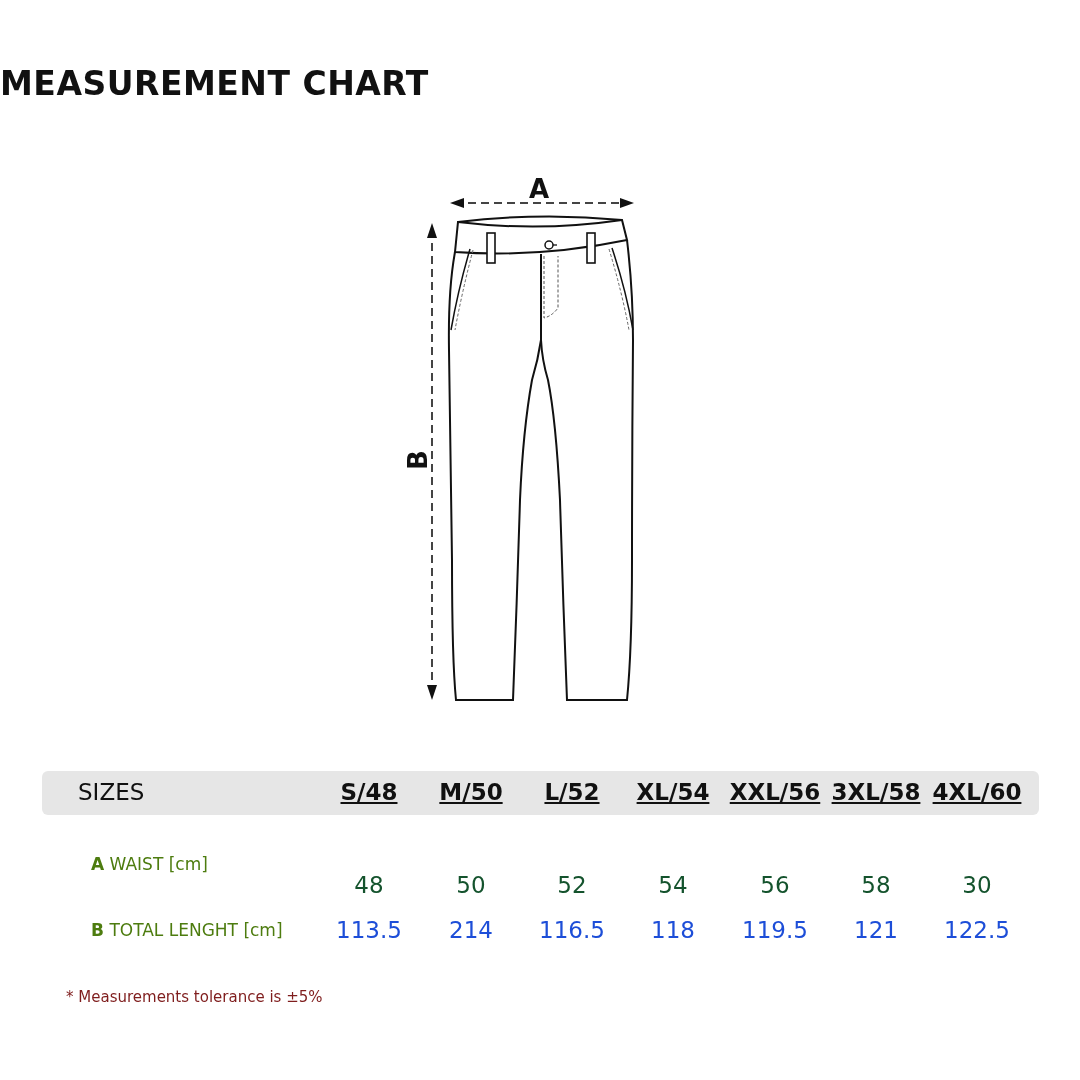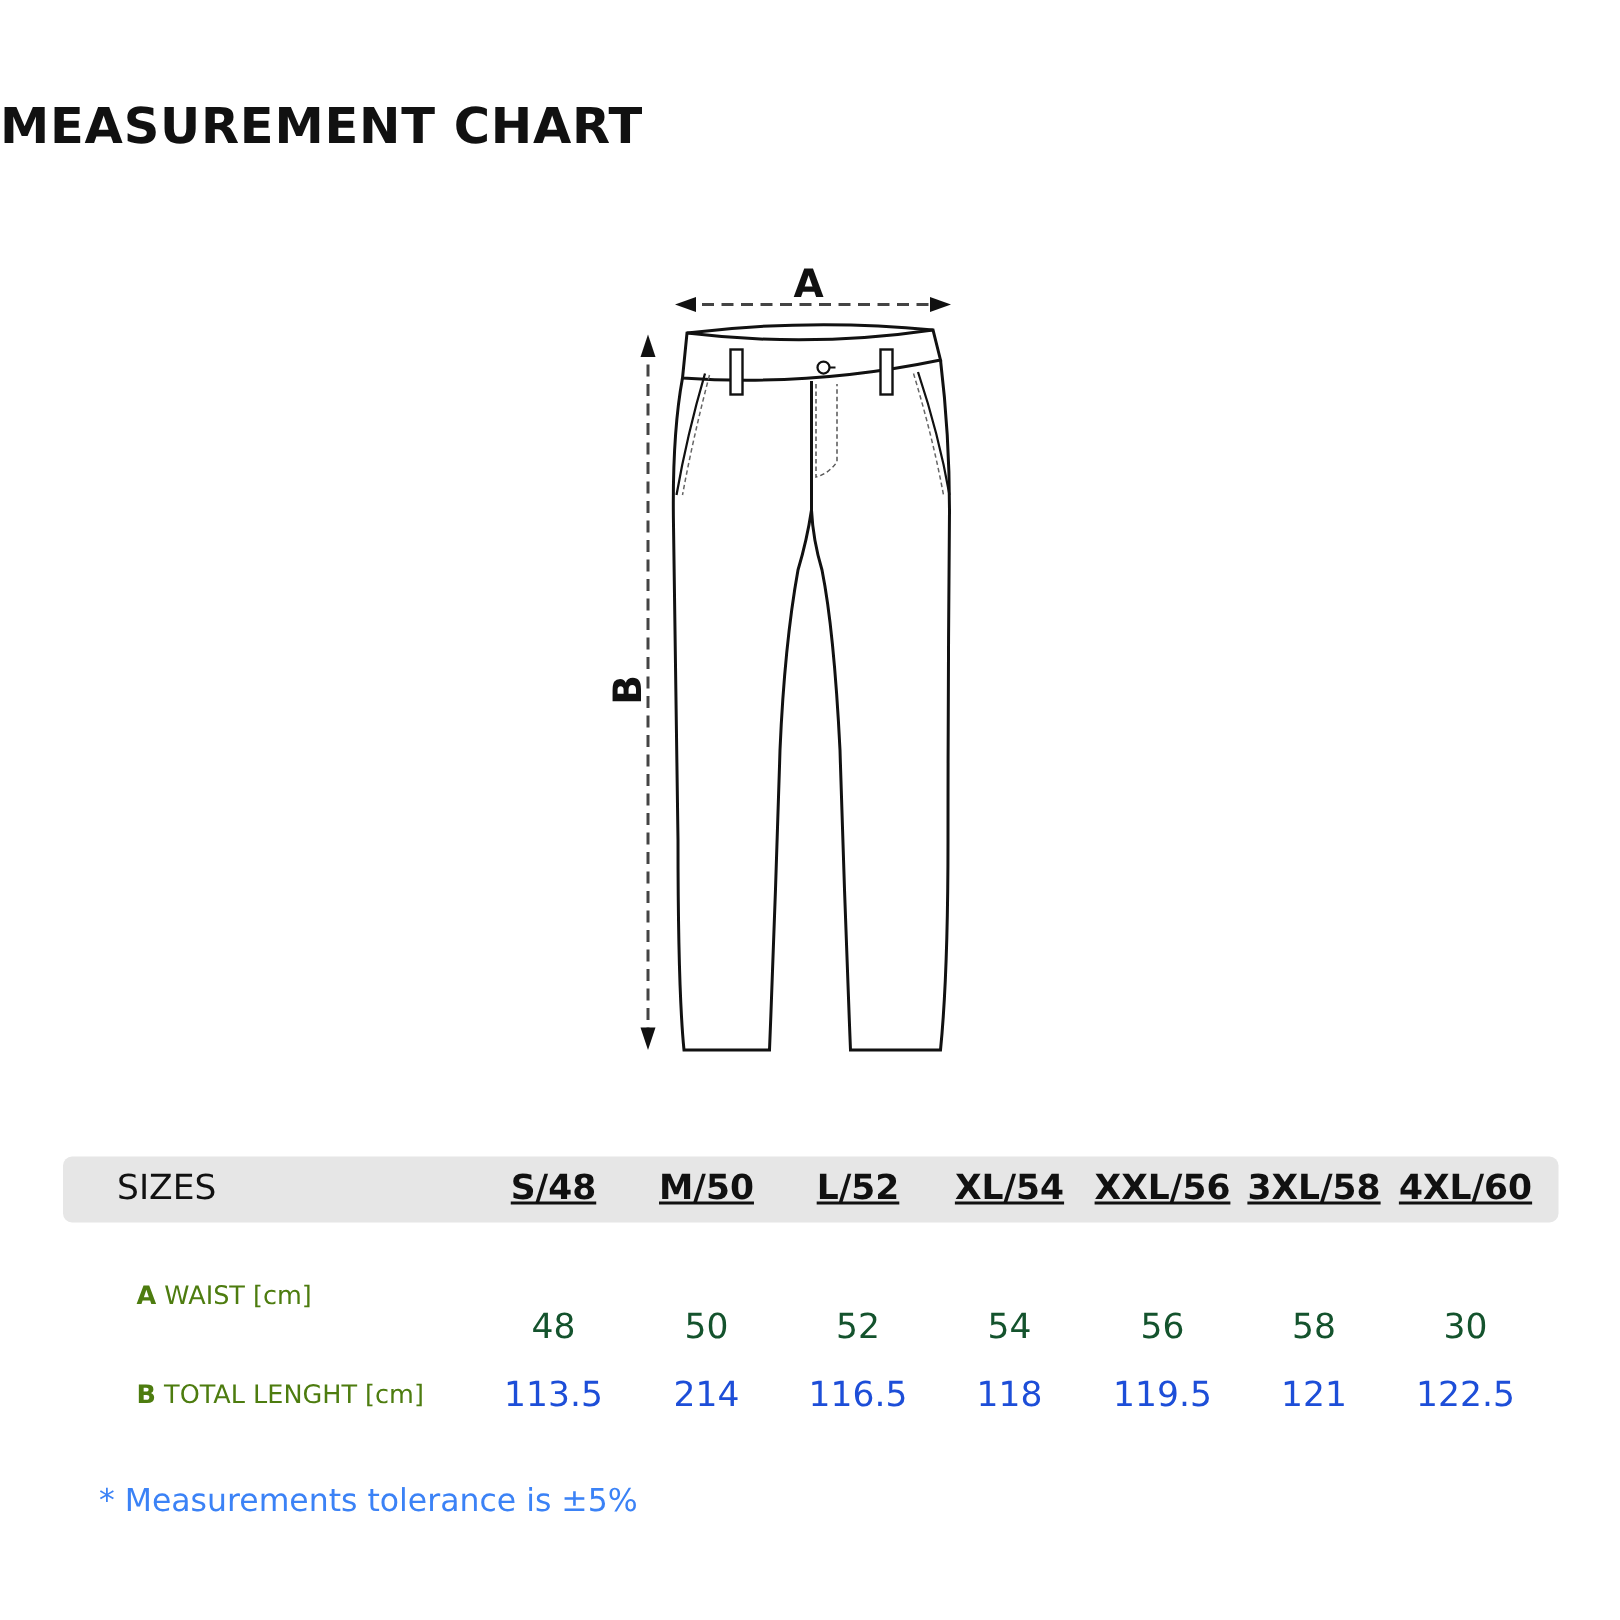--- a/index.html
+++ b/index.html
@@ -10,21 +10,21 @@
   .figure { position:absolute; left:395px; top:170px; width:260px; height:540px; }
   .table-header { position:absolute; left:42px; top:771px; width:997px; height:44px;
                   background:#e6e6e6; border-radius:6px; }
   .cell { position:absolute; text-align:center; width:100px; }
   .hdr { top:779px; font-size:23px; font-weight:bold; color:#111;text-decoration:underline; }
   .rowA { top:872px; font-size:23px; color:#14532d; }
   .rowB { top:917px; font-size:23px; color:#1d4ed8; }
   .rowlabel { position:absolute; left:78px; font-size:17px; color:#4d7c0f;margin-left:13px; }
   .rowlabel b { font-weight:bold; }
   .sizes-label { position:absolute; left:78px; top:779px; font-size:23px; font-weight:normal; }
-  .note { position:absolute; left:66px; top:988px; font-size:21px; color:#3b82f6; }
+  .note { position:absolute; left:66px; top:988px; font-size:15px; color:#7f1d1d; }
 </style>
 </head>
 <body>
 
 <div class="title">MEASUREMENT CHART</div>
 
 <svg class="figure" viewBox="395 170 260 540" width="260" height="540">
 
   <line x1="455" y1="203" x2="628" y2="203" stroke="#444" stroke-width="2" stroke-dasharray="8,5"></line>
   <polygon points="450,203 464,198 464,208" fill="#111"></polygon>

